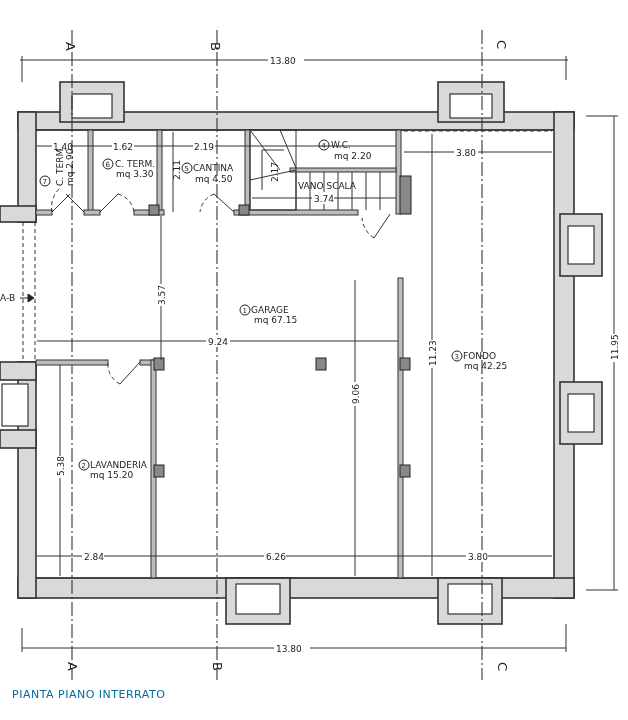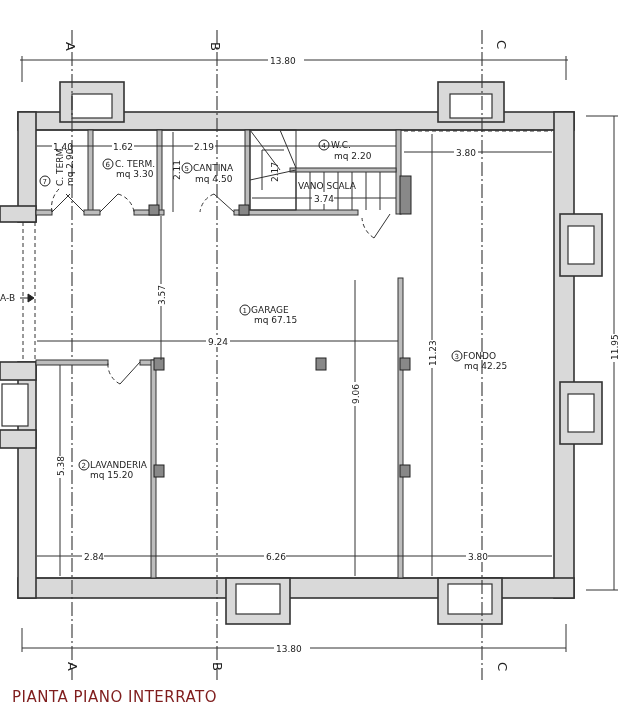--- a/index.html
+++ b/index.html
@@ -1,21 +1,21 @@
 <!DOCTYPE html>
 <html><head>
 <meta charset="utf-8">
 <style>
   html, body { margin: 0; padding: 0; background: #ffffff; }
   body { width: 628px; height: 720px; overflow: hidden; position: relative; font-family: "DejaVu Sans", sans-serif; }
   #plan { position: absolute; left: 0; top: 0; width: 628px; height: 720px; }
   .dimtxt { font-family: "DejaVu Sans", sans-serif; font-size: 9px; fill: #222; }
   .roomtxt { font-family: "DejaVu Sans", sans-serif; font-size: 9px; fill: #222; }
   .axistxt { font-family: "DejaVu Sans", sans-serif; font-size: 13px; fill: #222; }
-  .title { position: absolute; left: 12px; top: 688px; font-size: 15px; letter-spacing: 0.5px; color: #7f1d1d; }
+  .title { position: absolute; left: 12px; top: 688px; font-size: 11px; letter-spacing: 0.5px; color: #0369a1; }
   .wall { fill: #d9d9d9; stroke: #333; stroke-width: 1.6; }
   .thin { stroke: #333; stroke-width: 1; fill: none; }
   .axis { stroke: #333; stroke-width: 1.1; stroke-dasharray: 14 3 2 3; fill: none; }
   .dash { stroke: #333; stroke-width: 1; stroke-dasharray: 4 3; fill: none; }
   .part { fill: #bdbdbd; stroke: #333; stroke-width: 1; }
   .col { fill: #888; stroke: #222; stroke-width: 1; }
   .win { fill: #fff; stroke: #333; stroke-width: 1.2; }
 </style>
 </head>
 <body>

